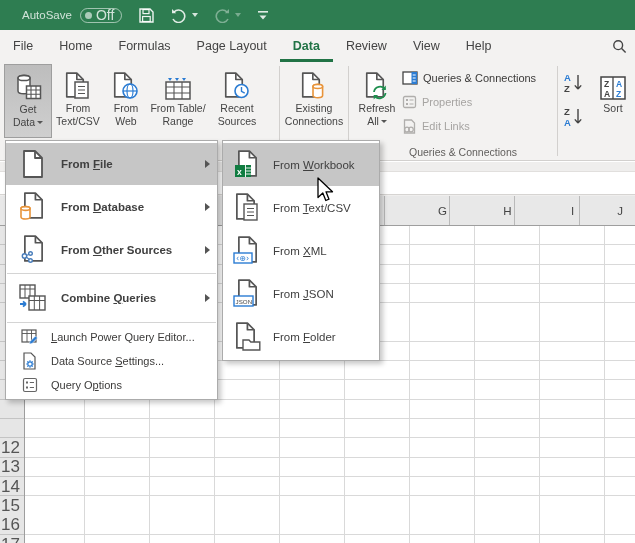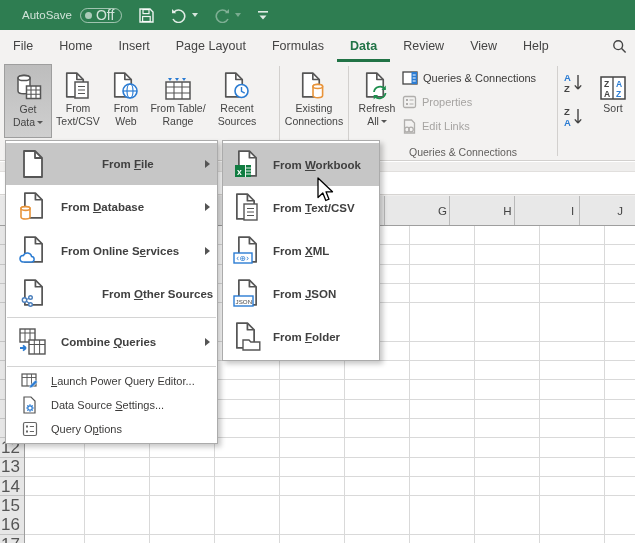--- a/index.html
+++ b/index.html
@@ -67,28 +67,28 @@
     box-shadow:3px 3px 5px rgba(0,0,0,.22); padding:2px 0; z-index:10; }
   .menu-main { left:5px; top:140px; width:213px; }
   .menu-sub  { left:222px; top:140px; width:158px; z-index:11; }
   .mi { display:flex; align-items:center; padding-left:12px; padding-right:7px; color:#404040; }
   .mi .ictn { width:30px; height:30px; display:flex; align-items:center; justify-content:center; flex:none; }
   .mi .lbl { margin-left:13px; font-size:11.5px; font-weight:bold; white-space:nowrap; }
   .mi .ak { text-decoration:underline; }
   .mi .subarrow { margin-left:auto; width:0; height:0; border-left:5px solid #555;
     border-top:4px solid transparent; border-bottom:4px solid transparent; }
   .mi.hl { background:#c6c6c6; }
-  .mi.h42 { height:42px;gap:41px; } .mi.h44 { height:44px; }
+  .mi.h42 { height:42px; } .mi.h44 { height:44px; }
   .mi.small { height:24px; padding-left:14px; }
   .mi.small .ictn { width:20px; height:20px; }
   .mi.small .lbl { margin-left:11px; font-weight:normal; font-size:11px; color:#3b3a39; }
   .menusep { height:1px; background:#d4d4d4; margin:2px 1px; }
   .smi { display:flex; align-items:center; height:43px; padding:0 10px; color:#404040; }
   .smi .ictn { width:28px; height:28px; display:flex; align-items:center; justify-content:center; flex:none; }
-  .smi .lbl { margin-left:12px; font-size:11.5px; font-weight:bold; white-space:nowrap; }
+  .smi .lbl { margin-left:12px; font-size:11.5px; font-weight:normal; white-space:nowrap; }
   .smi .ak { text-decoration:underline; }
   .smi.hl { background:#c6c6c6; }
   .cursor { position:absolute; left:312px; top:176px; z-index:20; }
   .hiddenDefs { position:absolute; width:0; height:0; overflow:hidden; }
 </style>
 </head>
 <body>
 
 <div class="screen">
 
@@ -137,27 +137,24 @@
   </div>
 
   <div class="tabrow">
     <div class="tab">
         <span>File</span>
       </div>
     <div class="tab">
         <span>Home</span>
       </div>
     <div class="tab">
-        <span>Insert</span>
+        <span>Formulas</span>
       </div>
     <div class="tab">
         <span>Page Layout</span>
-      </div>
-    <div class="tab">
-        <span>Formulas</span>
       </div>
     <div class="tab active">
         <span>Data</span>
       </div>
     <div class="tab">
         <span>Review</span>
       </div>
     <div class="tab">
         <span>View</span>
       </div>
@@ -364,30 +361,20 @@
         <svg width="28" height="30" viewBox="0 0 28 30">
           <use href="#pg" x="3" y="0" width="23" height="27"></use>
           <path d="M2 16.5 c0-1.3 2-2 4.5-2 s4.5 .7 4.5 2 v8.5 c0 1.3 -2 2 -4.5 2 s-4.5 -.7 -4.5 -2 Z" fill="#fff" stroke="#E8943A" stroke-width="1.6"></path>
           <ellipse cx="6.5" cy="16.5" rx="4.5" ry="1.9" fill="#fff" stroke="#E8943A" stroke-width="1.6"></ellipse>
         </svg>
       </span>
       <span class="lbl"><span>From </span><span class="ak">D</span><span>atabase</span></span>
       <span class="subarrow"></span>
     </div>
 
-    <div class="mi h44">
-      <span class="ictn">
-        <svg width="28" height="30" viewBox="0 0 28 30">
-          <use href="#pg" x="3" y="0" width="23" height="27"></use>
-          <path d="M4 26 a3.2 3.2 0 0 1 .4-6.4 a4.3 4.3 0 0 1 8.2 1 a2.7 2.7 0 0 1 -.4 5.4 Z" fill="#fff" stroke="#2B7CD3" stroke-width="1.5"></path>
-        </svg>
-      </span>
-      <span class="lbl"><span>From Online S</span><span class="ak">e</span><span>rvices</span></span>
-      <span class="subarrow"></span>
-    </div>
 
     <div class="mi h42">
       <span class="ictn">
         <svg width="28" height="30" viewBox="0 0 28 30">
           <use href="#pg" x="3" y="0" width="23" height="27"></use>
           <path d="M6 21 l5-2 M6 21 l5 4" stroke="#4a7ebb" stroke-width="1.2" fill="none"></path>
           <circle cx="5.5" cy="21" r="2.2" fill="#fff" stroke="#4a7ebb" stroke-width="1.4"></circle>
           <circle cx="11.5" cy="18.5" r="1.8" fill="#fff" stroke="#4a7ebb" stroke-width="1.4"></circle>
           <circle cx="11.5" cy="25.5" r="1.8" fill="#fff" stroke="#4a7ebb" stroke-width="1.4"></circle>
         </svg>

